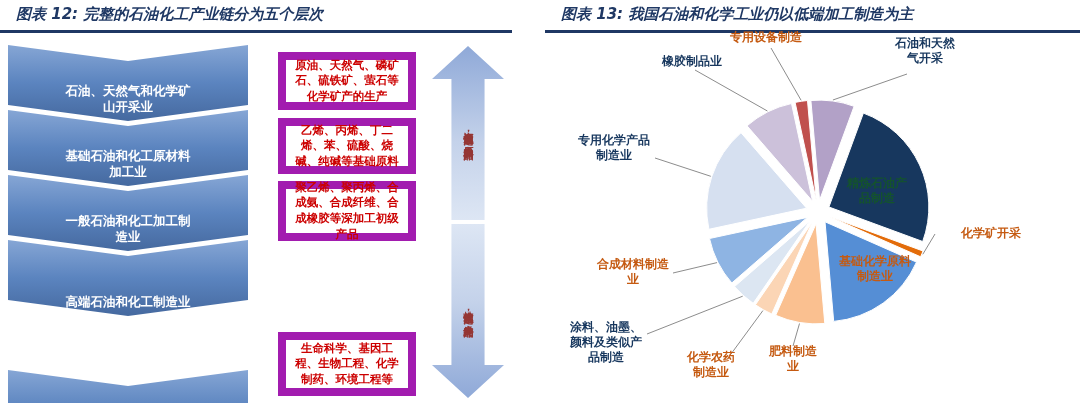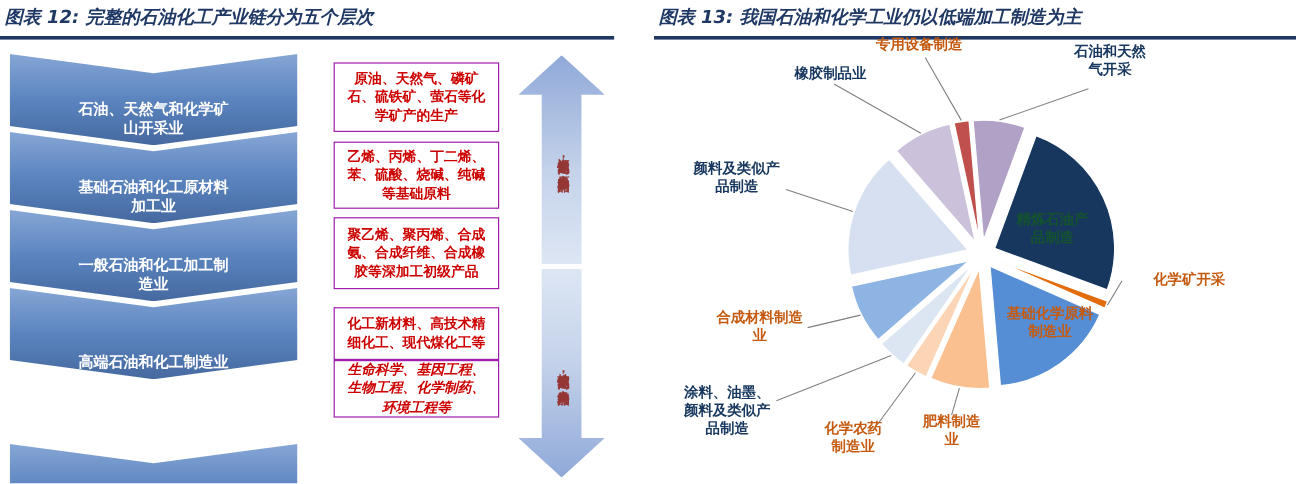--- a/index.html
+++ b/index.html
@@ -2,36 +2,36 @@
 <html><head>
 <meta charset="utf-8">
 <style>
   html,body{margin:0;padding:0;background:#fff;}
   .canvas{position:relative;width:1080px;height:403px;background:#ffffff;overflow:hidden;
           font-family:"DejaVu Sans","Liberation Sans",sans-serif;}
   .panel{position:absolute;top:0;height:403px;overflow:hidden;}
   .panel-left{left:0;width:512px;}
   .panel-right{left:545px;width:535px;}
   .panel-title{height:30px;line-height:28px;border-bottom:3px solid #1f3864;color:#1f3864;
-               font-weight:bold;font-style:italic;font-size:15px;padding-left:4px;white-space:nowrap;}
+               font-weight:bold;font-style:italic;font-size:15px;padding-left:16px;white-space:nowrap;}
   
   .flow{position:absolute;top:0;left:0;width:512px;height:403px;}
   .chevron{position:absolute;left:8px;width:240px;height:76px;box-sizing:border-box;
            clip-path:polygon(0 0,50% 21%,100% 0,100% 79%,50% 100%,0 79%);
            background:linear-gradient(180deg,#86a6d5 0%,#5b84bf 50%,#45699f 100%);
            color:#fff;font-weight:bold;font-size:12.5px;line-height:1.3;text-align:center;
            display:flex;align-items:flex-end;justify-content:center;padding:10px 57px 6px;}
   .chevron.c1{top:45px;} .chevron.c2{top:110px;} .chevron.c3{top:175px;}
   .chevron.c4{top:240px;} .chevron.c5{top:305px;} .chevron.c6{top:370px;}
   .redbox{position:absolute;left:278px;width:138px;box-sizing:border-box;background:#fff;
-          border:1px solid #a21caf;color:#cc0000;font-weight:bold;font-size:11.5px;line-height:1.35;
+          border:8px solid #a21caf;color:#cc0000;font-weight:bold;font-size:11.5px;line-height:1.35;
           display:flex;align-items:center;justify-content:center;text-align:center;padding:3px 6px;}
   .redbox.b1{top:52px;height:58px;} .redbox.b2{top:118px;height:56px;}
   .redbox.b3{top:181px;height:60px;} .redbox.b4{top:256px;height:44px;}
-  .redbox.b5{top:300px;height:48px;font-style:italic;}
+  .redbox.b5{top:332px;height:64px;}
   .flow-arrow{position:absolute;left:432px;width:72px;height:174px;
               display:flex;align-items:center;justify-content:center;}
   .flow-arrow .arrow-text{writing-mode:vertical-rl;color:#953735;font-weight:bold;
                           font-size:10px;line-height:1;letter-spacing:0.5px;}
   .arrow-up{top:46px;
     clip-path:polygon(50% 0,100% 19%,73% 19%,73% 100%,27% 100%,27% 19%,0 19%);
     background:linear-gradient(180deg,#8fa9d8 0%,#c4d2ea 55%,#dde6f4 100%);}
   .arrow-down{top:224px;
     clip-path:polygon(27% 0,73% 0,73% 81%,100% 81%,50% 100%,0 81%,27% 81%);
     background:linear-gradient(180deg,#dde6f4 0%,#c4d2ea 45%,#8fa9d8 100%);}
@@ -59,21 +59,20 @@
         <span>基础石油和化工原材料加工业</span>
       </div>
       <div class="chevron c4">
         <span>高端石油和化工制造业</span>
       </div>
       <div class="chevron c6"></div>
 
       <div class="redbox b1">原油、天然气、磷矿石、硫铁矿、萤石等化学矿产的生产</div>
       <div class="redbox b2">乙烯、丙烯、丁二烯、苯、硫酸、烧碱、纯碱等基础原料</div>
       <div class="redbox b3">聚乙烯、聚丙烯、合成氨、合成纤维、合成橡胶等深加工初级产品</div>
-      <div class="redbox b4">化工新材料、高技术精细化工、现代煤化工等</div>
       <div class="redbox b5">生命科学、基因工程、生物工程、化学制药、环境工程等</div>
 
       <div class="flow-arrow arrow-up">
         <span class="arrow-text">资源依赖性越高，多为原料和中间产品</span>
       </div>
       <div class="flow-arrow arrow-down">
         <span class="arrow-text">技术依赖性越高，多为终端产品</span>
       </div>
     </div>
   </section>
@@ -105,20 +104,20 @@
         </svg>
       <div id="pie-labels">
           <div class="pie-label" style="left: 345px; top: 36px; width: 70px; color: rgb(23, 55, 94);">石油和天然气开采</div>
           <div class="pie-label" style="left: 300px; top: 176px; width: 64px; color: #14532d;">精炼石油产品制造</div>
           <div class="pie-label" style="left: 392px; top: 226px; width: 84px; color: rgb(197, 90, 17); text-align: right;">化学矿开采</div>
           <div class="pie-label" style="left: 292px; top: 254px; width: 76px; color: rgb(197, 90, 17);">基础化学原料制造业</div>
           <div class="pie-label" style="left: 222px; top: 344px; width: 52px; color: rgb(197, 90, 17);">肥料制造业</div>
           <div class="pie-label" style="left: 140px; top: 350px; width: 52px; color: rgb(197, 90, 17);">化学农药制造业</div>
           <div class="pie-label" style="left: 20px; top: 320px; width: 82px; color: rgb(23, 55, 94);">涂料、油墨、颜料及类似产品制造</div>
           <div class="pie-label" style="left: 48px; top: 258px; width: 80px; color: rgb(197, 90, 17); font-family: Liberation Mono, monospace;">合成材料制造业</div>
-          <div class="pie-label" style="left: 30px; top: 133px; width: 78px; color: rgb(23, 55, 94);">颜料及类似产品制造</div>
+          <div class="pie-label" style="left: 30px; top: 133px; width: 78px; color: rgb(23, 55, 94);">专用化学产品制造业</div>
           <div class="pie-label" style="left: 110px; top: 54px; width: 74px; color: rgb(23, 55, 94);">橡胶制品业</div>
           <div class="pie-label" style="left: 183px; top: 30px; width: 76px; color: rgb(197, 90, 17);">专用设备制造</div>
         </div>
     </div>
   </section>
 
 </div>
 
 </body></html>

